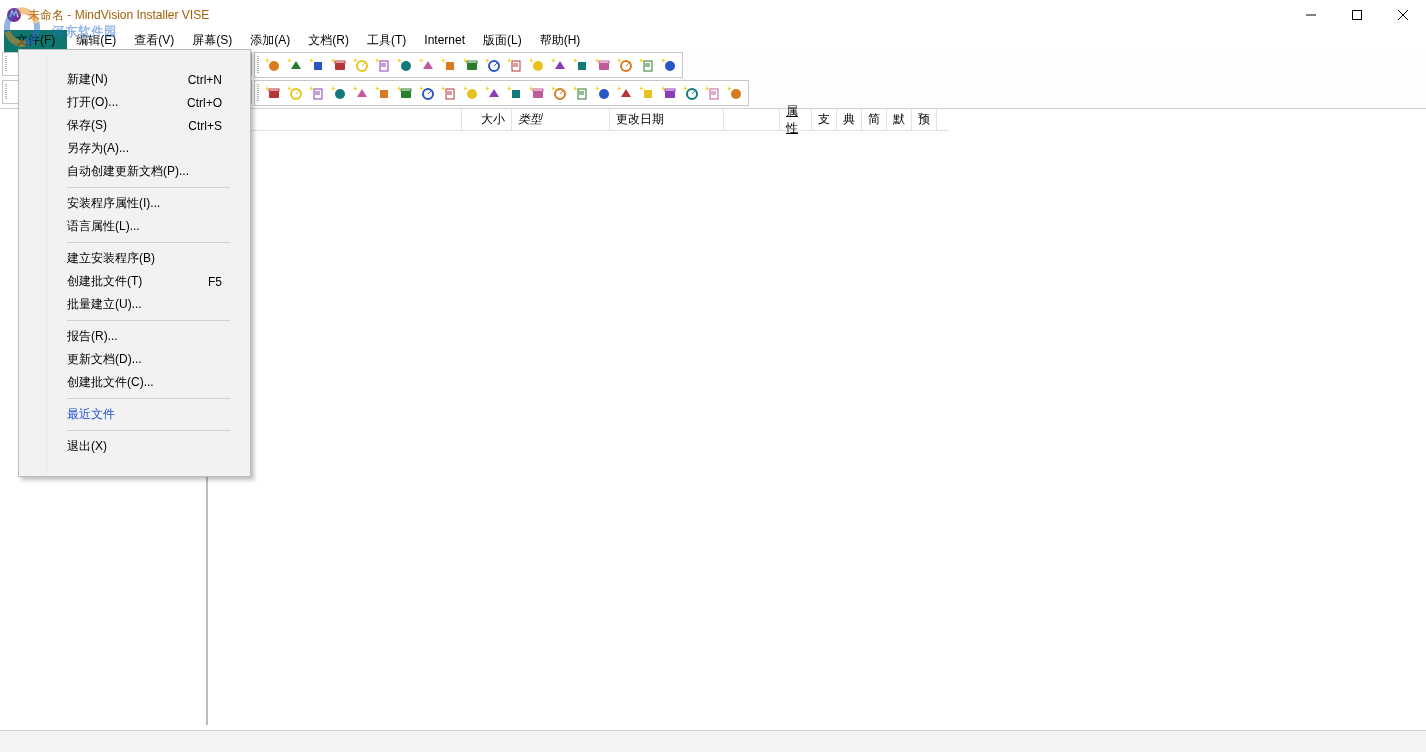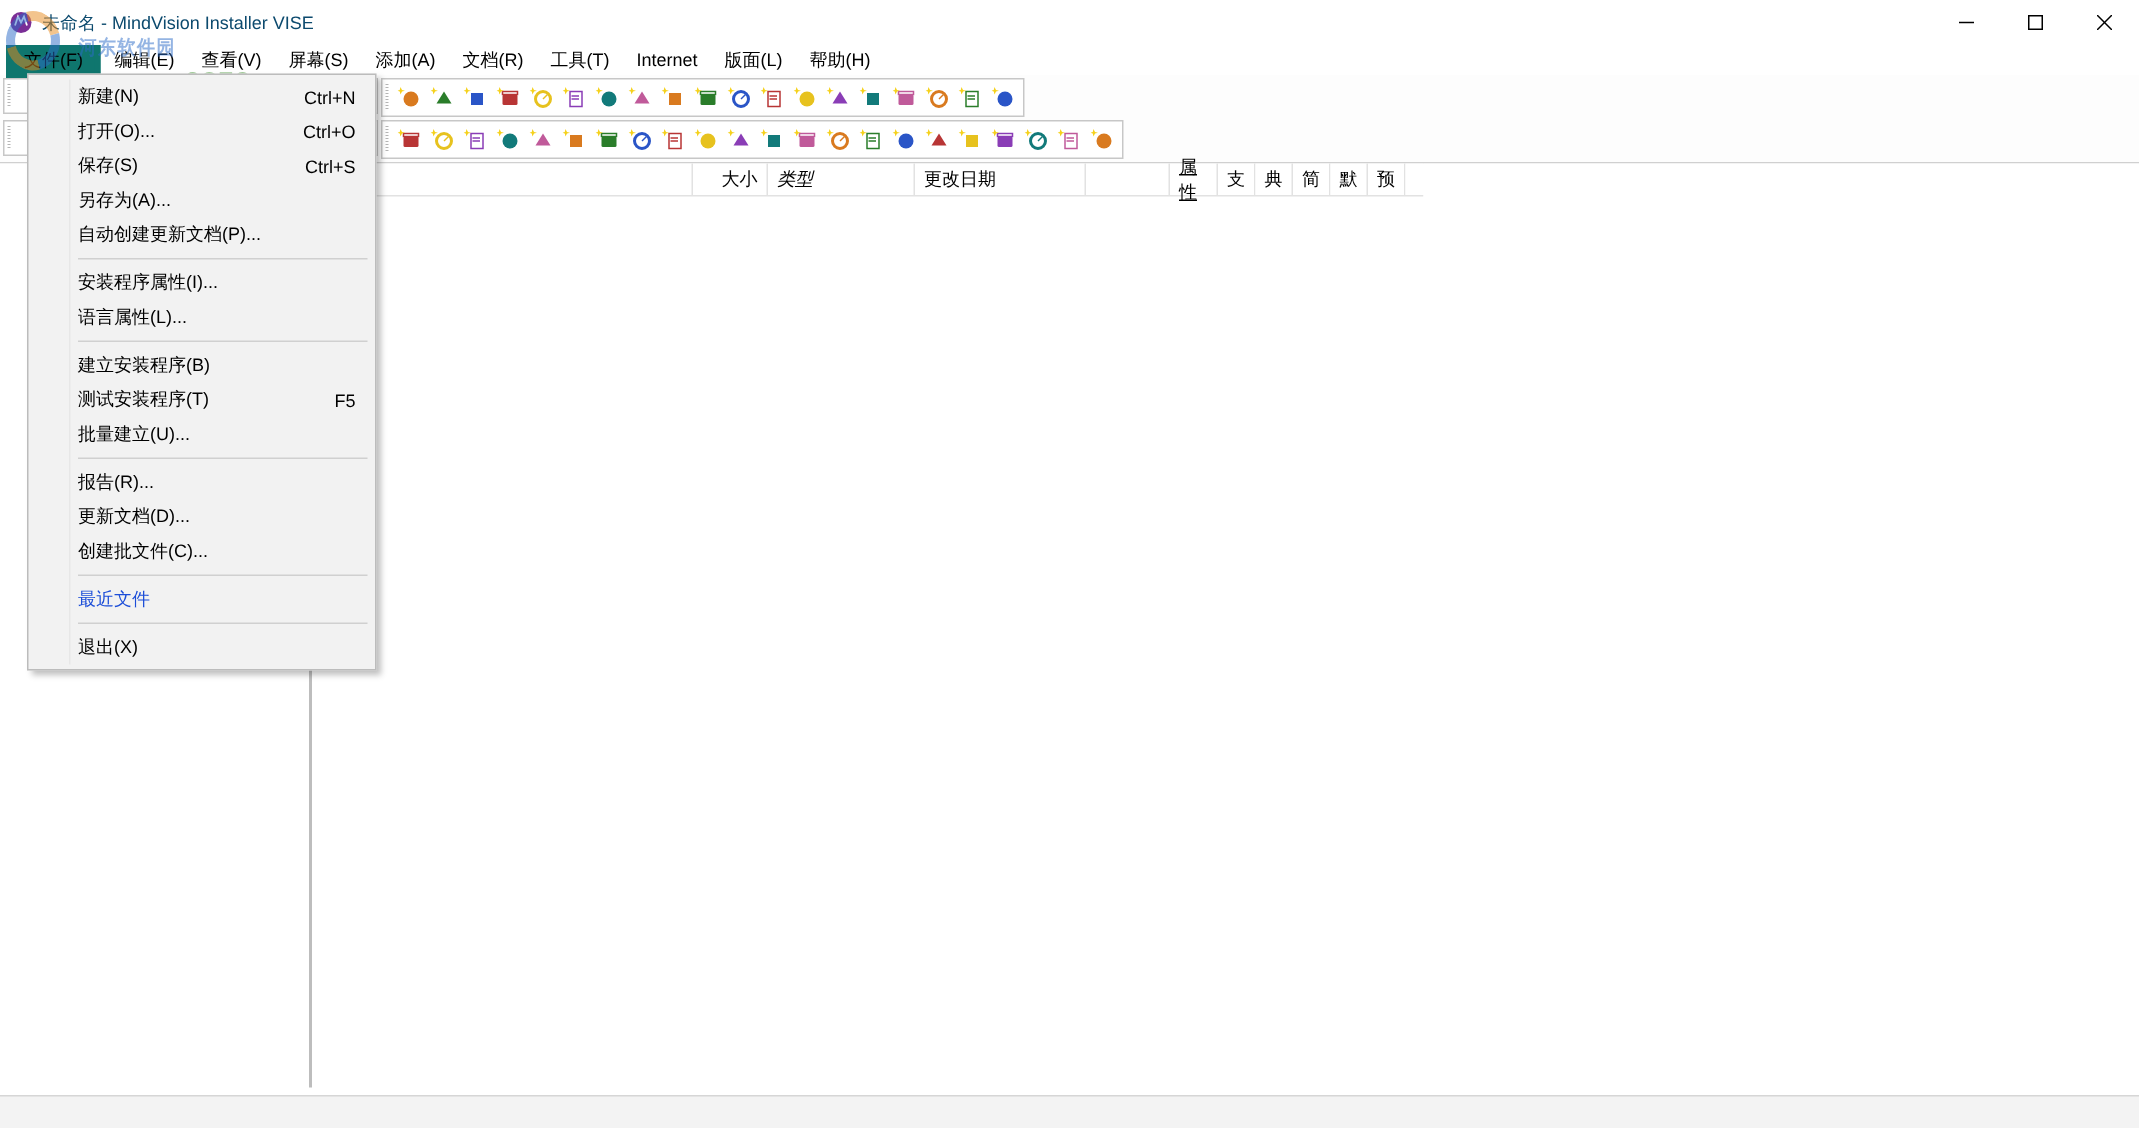--- a/index.html
+++ b/index.html
@@ -9,21 +9,21 @@
 .watermark { position: absolute; top: 6px; left: 0px; z-index: 5; pointer-events: none; font-size: 30px; font-weight: bold; opacity: 0.5; color: #2b6cc8; white-space: nowrap; transform: scale(1,1.1);}
 .watermark .logo { display:inline-block; width:44px; height:44px; border-radius:50%; position:relative; vertical-align:middle; }
 .watermark .logo::before{ content:""; position:absolute; inset:4px; border-radius:50%; border:6px solid; border-color:#e88a1e #2b6cc8 #e88a1e #2b6cc8; transform:rotate(30deg);}
 .watermark .cn { color:#2b6cc8; letter-spacing:1px; }
 .watermark .url { display:block; font-size:20px; color:#4a9a3a; margin-top:-6px; margin-left:48px; }
 
 
 .titlebar { height: 30px; display:flex; align-items:center; padding-left:6px; background:#fff; border-bottom:0; position:relative;}
 .titlebar .app-icon { width:16px; height:16px; margin-right:6px; display:inline-flex; align-items:center; justify-content:center;}
 .titlebar .app-icon svg{width:16px;height:16px;}
-.titlebar .title { color:#0c4a6e; }
+.titlebar .title { color:#a16207; }
 .winbtns { position:absolute; right:0; top:0; display:flex; }
 .winbtn { width:46px; height:30px; display:flex; align-items:center; justify-content:center; }
 .winbtn svg { width:10px; height:10px; }
 
 
 .menubar { height:20px; display:flex; align-items:center; padding-left:4px; gap:0; }
 .menubar .mitem { padding:2px 9px; cursor:default; }
 .menubar .mitem.active { background:#0f766e; border:4px solid #0f766e; padding:1px 8px;}
 
 
@@ -46,21 +46,21 @@
 .colh.size{ flex:0 0 50px; justify-content:flex-end;}
 .colh.type{ flex:0 0 98px;font-style:italic;}
 .colh.date{ flex:0 0 114px;}
 .colh.spacer{ flex:0 0 56px;}
 .colh.attr{ flex:0 0 32px; justify-content:center;text-decoration:underline;}
 .colh.small{ flex:0 0 22px; justify-content:center;}
 .colh.rest{ flex:1; border-right:0;}
 .listbody{ flex:1; background:#fff;}
 
 
-.dropdown { position:absolute; top:49px; left:18px; width:233px; background:#f2f2f2; border:1px solid #bcbcbc; box-shadow:3px 3px 4px rgba(0,0,0,0.25); z-index:20; padding:3px;}
+.dropdown { position:absolute; top:49px; left:18px; width:233px; background:#f2f2f2; border:1px solid #bcbcbc; box-shadow:3px 3px 4px rgba(0,0,0,0.25); z-index:20; padding:18px;}
 .dropdown .dmi { height:23px; display:flex; align-items:center; padding-left:30px; padding-right:10px; cursor:default; position:relative;}
 .dropdown .dmi.disabled { color:#1d4ed8; }
 .dropdown .dmi .shortcut { margin-left:auto; }
 .dropdown .sep { height:1px; background:#d0d0d0; margin:4px 2px 4px 30px; }
 .dropdown::before{ content:""; position:absolute; left:27px; top:3px; bottom:3px; width:1px; background:#e7e7e7;}
 
 .statusbar{ position:absolute; bottom:0; left:0; right:0; height:22px; border-top:1px solid #d6d6d6; background:#f3f3f3;}
 </style>
 </head>
 <body>
@@ -610,21 +610,21 @@
       <span>安装程序属性(I)...</span>
     </div>
     <div class="dmi">
       <span>语言属性(L)...</span>
     </div>
     <div class="sep"></div>
     <div class="dmi">
       <span>建立安装程序(B)</span>
     </div>
     <div class="dmi">
-      <span>测试安装程序(T)</span>
+      <span>创建批文件(T)</span>
       <span class="shortcut">F5</span>
     </div>
     <div class="dmi">
       <span>批量建立(U)...</span>
     </div>
     <div class="sep"></div>
     <div class="dmi">
       <span>报告(R)...</span>
     </div>
     <div class="dmi">

